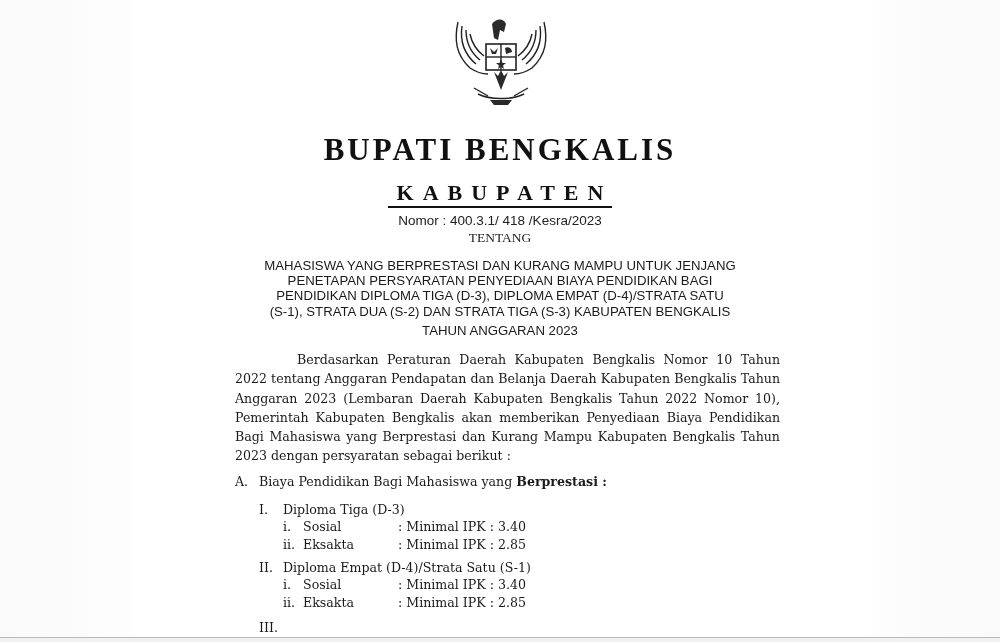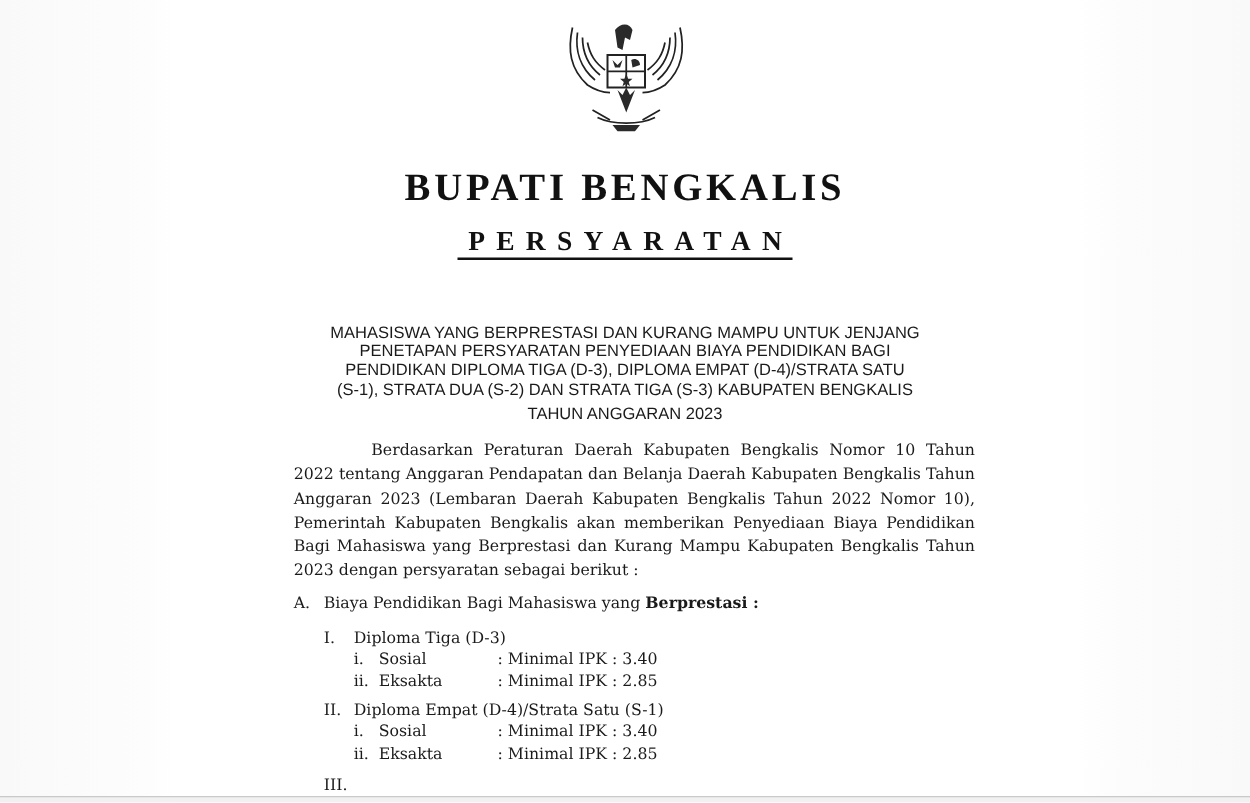--- a/index.html
+++ b/index.html
@@ -74,22 +74,24 @@
       <path d="M42 38 L46 42 L50 38 L48 44 L44 44 Z"></path>
       <path d="M57 38 C60 36 64 38 64 42 L58 44 Z"></path>
       <path d="M53 49 L54.5 53 L58 53 L55 55.5 L56 59 L53 57 L50 59 L51 55.5 L48 53 L51.5 53 Z"></path>
       <path d="M46 62 L53 80 L60 62 L56 66 L53 60 L50 66 Z"></path>
       <path d="M42 90 L64 90 L60 95 L46 95 Z"></path>
     </g>
   </svg>
 
   <div class="title">BUPATI BENGKALIS</div>
 
-  <div class="announce"><span>PERSYARATAN</span></div>
+  <div class="announce"><span>KABUPATEN</span></div>
 
+  <div class="nomor">Nomor : 400.3.1/ 418 /Kesra/2023</div>
+  <div class="tentang">TENTANG</div>
 
   <div class="subject">
     <div>MAHASISWA YANG BERPRESTASI DAN KURANG MAMPU UNTUK JENJANG</div>
     <div>PENETAPAN PERSYARATAN PENYEDIAAN BIAYA PENDIDIKAN BAGI</div>
     <div>PENDIDIKAN DIPLOMA TIGA (D-3), DIPLOMA EMPAT (D-4)/STRATA SATU</div>
     <div>(S-1), STRATA DUA (S-2) DAN STRATA TIGA (S-3) KABUPATEN BENGKALIS</div>
     <div class="yr">TAHUN ANGGARAN 2023</div>
   </div>
 
   <div class="para"><span class="indent"></span><span>Berdasarkan Peraturan Daerah Kabupaten Bengkalis Nomor 10 Tahun 2022 tentang Anggaran Pendapatan dan Belanja Daerah Kabupaten Bengkalis Tahun Anggaran 2023 (Lembaran Daerah Kabupaten Bengkalis Tahun 2022 Nomor 10), Pemerintah Kabupaten Bengkalis akan memberikan Penyediaan Biaya Pendidikan Bagi Mahasiswa yang Berprestasi dan Kurang Mampu Kabupaten Bengkalis Tahun 2023 dengan persyaratan sebagai berikut :</span></div>

